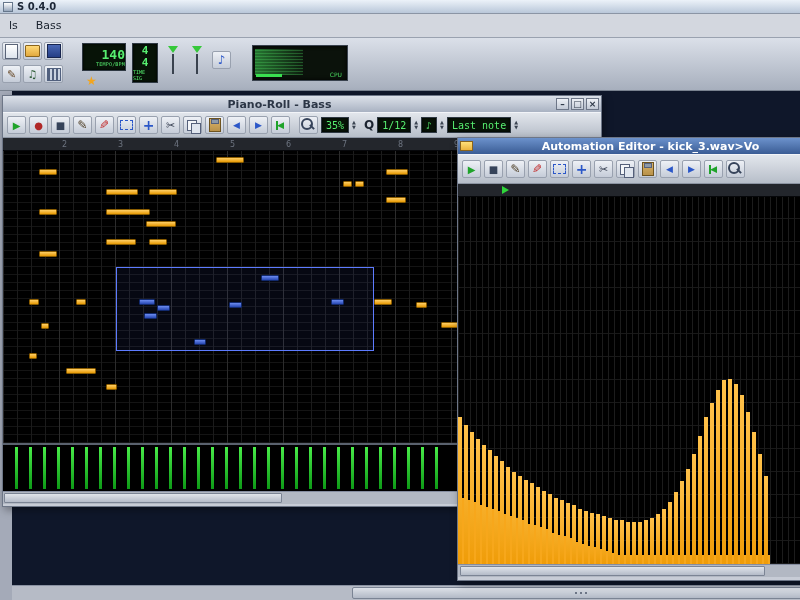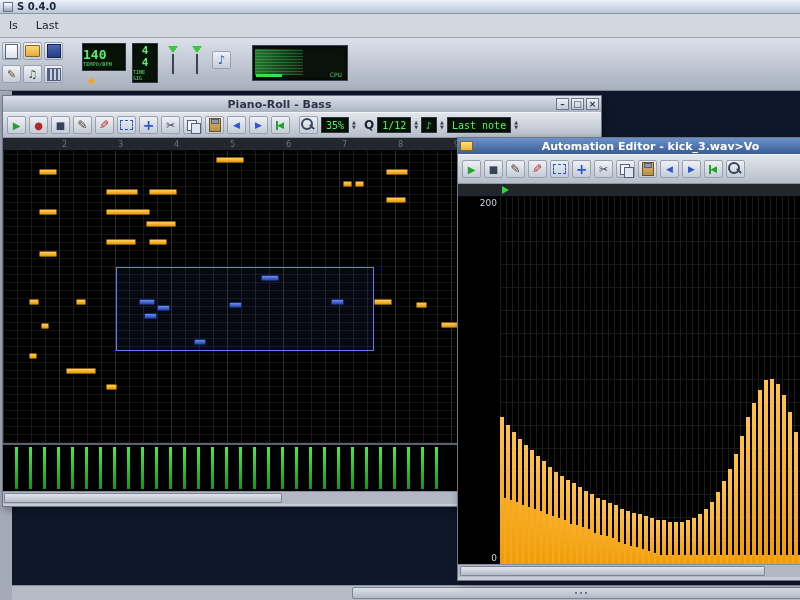--- a/index.html
+++ b/index.html
@@ -9,21 +9,21 @@
   
   .titlebar{position:absolute;left:0;top:0;width:800px;height:14px;background:linear-gradient(#ecf2f9,#b9c7d9);border-bottom:1px solid #8b95a5;display:flex;align-items:center;gap:4px;padding:0 3px;font-size:10px;font-weight:bold;color:#1c2636}
   .appicon{width:10px;height:10px;background:linear-gradient(#ffffff,#96a6bb);border:1px solid #66778c;flex:none}
   .menubar{position:absolute;left:0;top:14px;width:800px;height:24px;background:#d3d7df;border-bottom:1px solid #9aa2b0;display:flex;align-items:center;font-size:11px}
   .menu-item{padding:3px 9px;color:#1a222e}
   .topbar{position:absolute;left:0;top:38px;width:800px;height:53px;background:linear-gradient(#dbe0e9,#a7afbd);border-bottom:1px solid #79828f}
   .tb-row{position:absolute;display:flex;gap:2px}
   #tb-row1{left:2px;top:4px} #tb-row2{left:2px;top:27px}
 
   .lcd{background:#071307;border:1px solid #2e3842;box-shadow:inset 0 0 3px #000;color:#57ef70;font-family:"DejaVu Sans Mono",monospace}
-  .tempo{position:absolute;left:82px;top:5px;width:44px;height:28px;display:flex;flex-direction:column;align-items:flex-start;justify-content:center}
+  .tempo{position:absolute;left:82px;top:5px;width:44px;height:28px;display:flex;flex-direction:column;align-items:flex-end;justify-content:center}
   .tempo-val{font-size:13px;font-weight:bold;line-height:13px}
   .tempo-lab{font-size:5px;letter-spacing:.2px}
   .timesig{position:absolute;left:132px;top:5px;width:26px;height:40px;display:flex;flex-direction:column;align-items:center;justify-content:center}
   .ts-num,.ts-den{font-size:11px;font-weight:bold;line-height:12px}
   .ts-lab{font-size:5px}
   .star{position:absolute;left:86px;top:37px;font-size:12px;line-height:12px;color:#f2a51e}
   .mslider{position:absolute;top:8px;width:14px;height:30px}
   .mslider::before{content:"";position:absolute;left:2px;top:0;border-left:5px solid transparent;border-right:5px solid transparent;border-top:7px solid #35c83a}
   .mslider::after{content:"";position:absolute;left:6px;top:8px;width:2px;height:20px;background:#39424e}
   #msl-vol{left:166px}#msl-pitch{left:190px}
@@ -115,21 +115,21 @@
 </head>
 <body>
 
 <div class="titlebar">
   <span class="appicon"></span>
   <span>S 0.4.0</span>
 </div>
 
 <div class="menubar">
     <span class="menu-item">ls</span>
-    <span class="menu-item">Last</span>
+    <span class="menu-item">Bass</span>
   </div>
 
 <div class="topbar">
   <div class="tb-row" id="tb-row1">
       <span class="ic ic-new-project"></span>
       <span class="ic ic-open-project"></span>
       <span class="ic ic-save-project"></span>
     </div>
   <div class="tb-row" id="tb-row2">
       <span class="ic ic-project-notes"></span>
@@ -302,24 +302,20 @@
           <span class="ic ic-timeline-back"></span>
           <span class="ic ic-timeline-forward"></span>
           <span class="ic ic-to-start"></span>
           <span class="ic ic-zoom-x"></span>
         </span>
     </div>
     <div class="au-timeline">
       <span class="pmarker"></span>
     </div>
     <div class="au-body">
-      <div class="au-axis">
-        <span class="amax">200</span>
-        <span class="amin">0</span>
-      </div>
       <div class="au-grid" id="au-grid">
           <div class="au-base" style="left: 0px; height: 66px;"></div>
           <div class="au-base" style="left: 6px; height: 64px;"></div>
           <div class="au-base" style="left: 12px; height: 62px;"></div>
           <div class="au-base" style="left: 18px; height: 59px;"></div>
           <div class="au-base" style="left: 24px; height: 57px;"></div>
           <div class="au-base" style="left: 30px; height: 55px;"></div>
           <div class="au-base" style="left: 36px; height: 53px;"></div>
           <div class="au-base" style="left: 42px; height: 50px;"></div>
           <div class="au-base" style="left: 48px; height: 48px;"></div>

